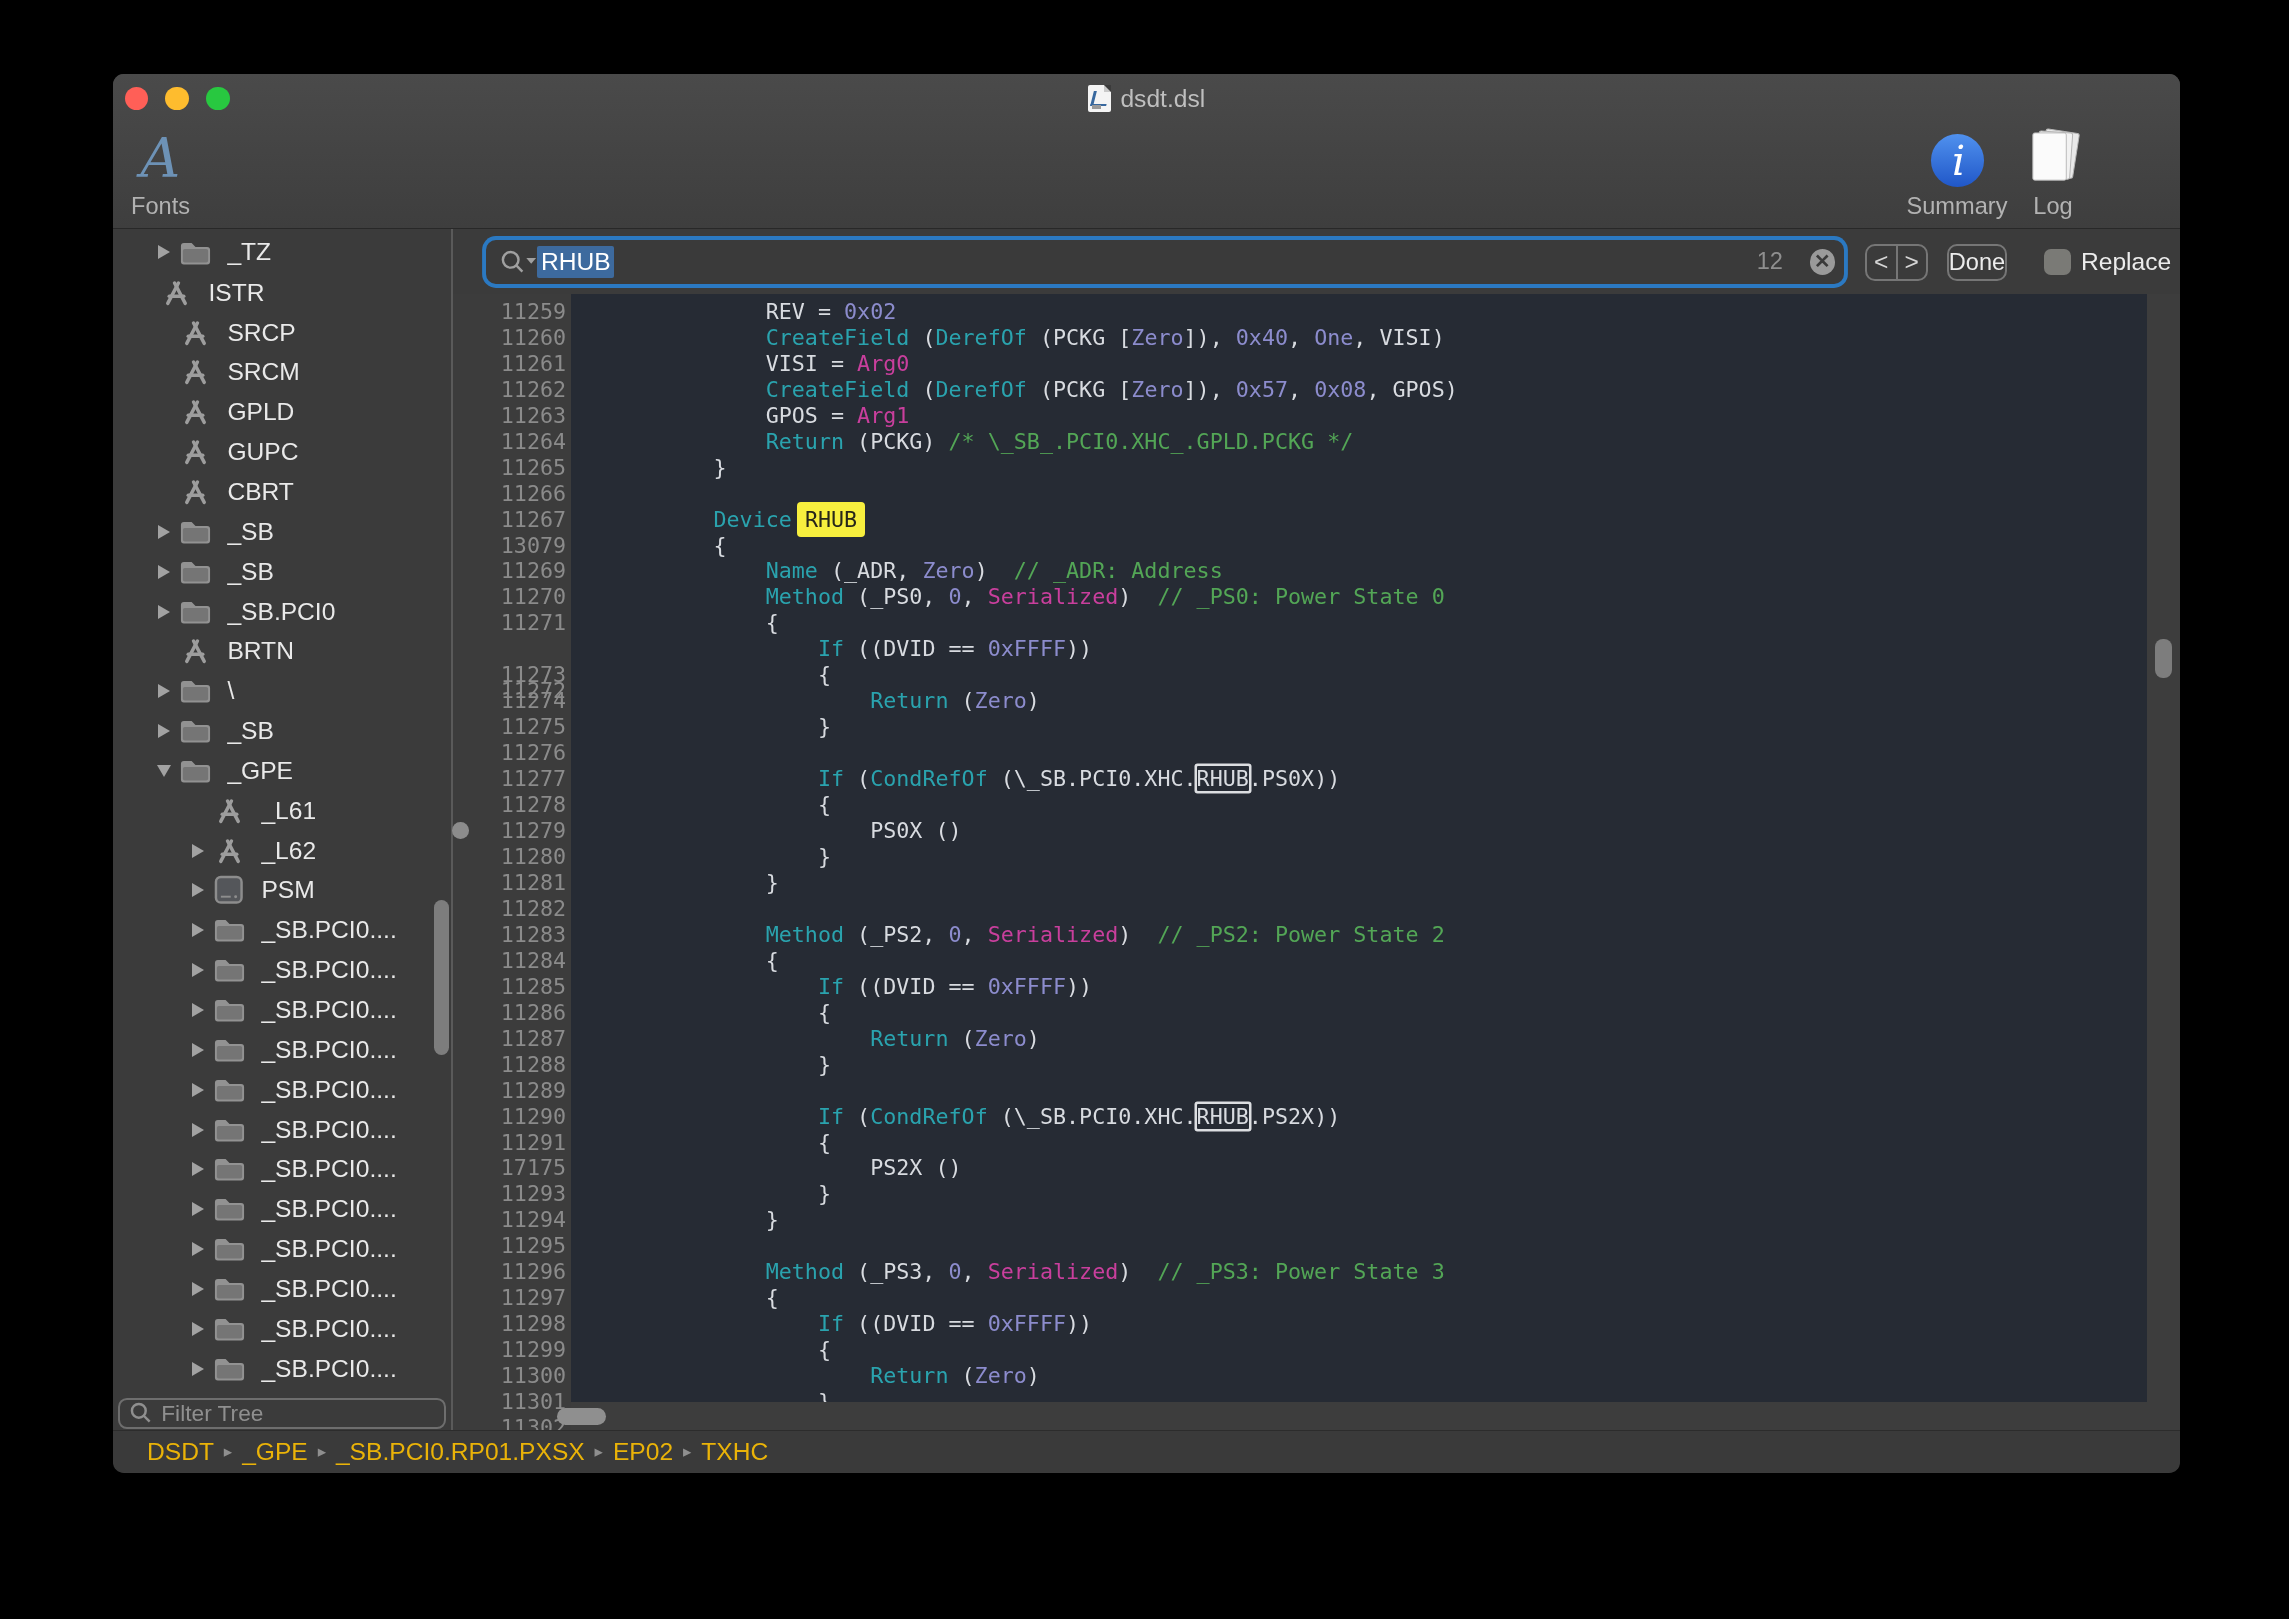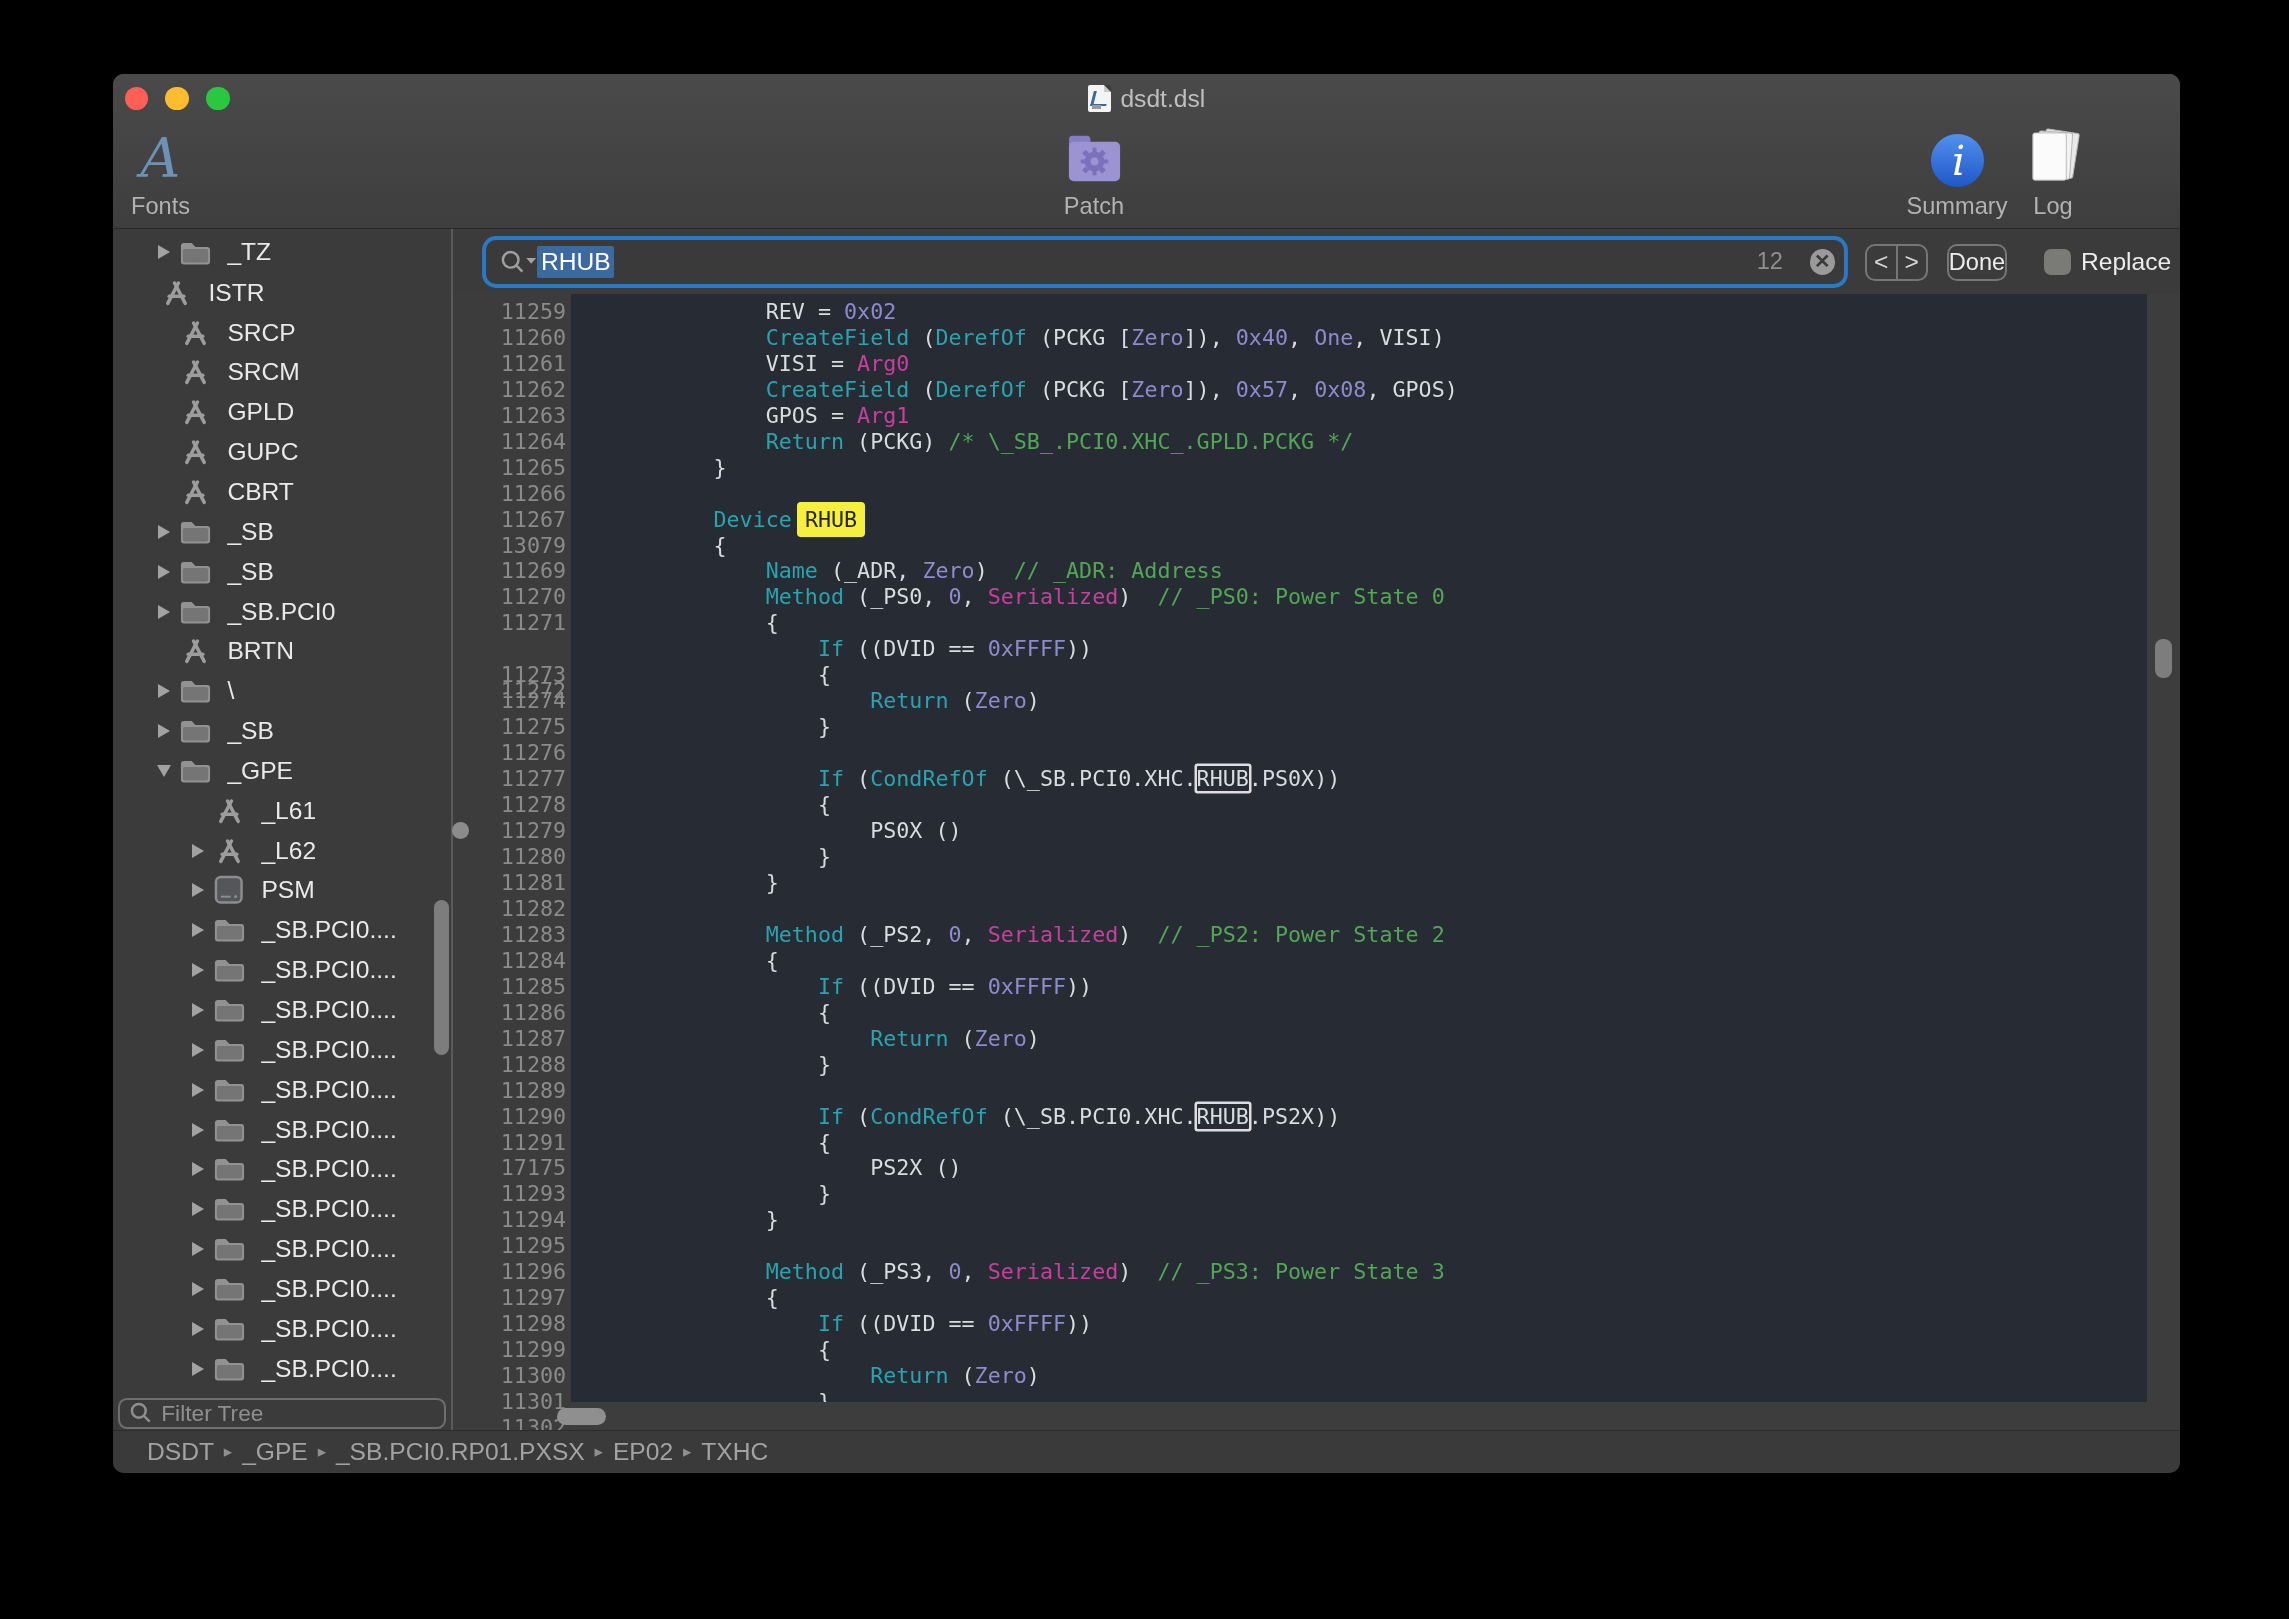--- a/index.html
+++ b/index.html
@@ -70,21 +70,21 @@
   .tk-hl{background:#f7ef3e;color:#26261a;border-radius:3.9px;padding:4.9px 7.9px;margin:0 -7.9px;}
   .tk-box{box-shadow:0 0 0 2.5px #dcdee1;border-radius:1px;}
   .hscroll{position:absolute;left:458px;top:1328px;width:1576px;height:28.6px;background:#3d3d3d;}
   .hthumb{position:absolute;left:444px;top:1334px;width:49px;height:16.7px;border-radius:8.9px;background:#8f8f8f;z-index:5;}
   .vstrip{position:absolute;left:2034px;top:220px;width:32.5px;height:1137px;background:#3d3d3d;}
   .vthumb{position:absolute;left:7.9px;top:345px;width:16.7px;height:39px;border-radius:7.9px;background:#7d7d7d;}
   
   .statusbar{position:absolute;left:0;top:1356px;width:2067px;height:42px;background:#3a3a3a;
              border-top:1px solid #2c2c2c;display:flex;align-items:center;padding-left:34px;box-sizing:border-box;
              border-radius:0 0 10.8px 10.8px;}
-  .crumb{font-size:24.6px;color:#a3a3a3;}
+  .crumb{font-size:24.6px;color:#eab308;}
   .crumb-sep{font-size:16.7px;color:#8f8f8f;margin:0 9.9px;}
 </style>
 </head>
 <body>
 
 <div class="stage">
   <div class="window">
 
     <div class="chrome"></div>
     <div class="chrome-divider"></div>
@@ -106,41 +106,20 @@
     <div class="tb-item" style="left:-31.5px;">
       <div class="tb-icon">
         <svg width="59" height="61" viewBox="0 0 60 62">
             <text x="30" y="50" font-family="DejaVu Serif, serif" font-style="italic" font-size="56" fill="#6d92b6" text-anchor="middle">A</text>
           </svg>
       </div>
       <div class="tb-label">Fonts</div>
     </div>
 
 
-    <div class="tb-item" style="left:902px;">
-      <div class="tb-icon">
-        <svg width="61" height="61" viewBox="0 0 62 62">
-          <rect x="5" y="8" width="22" height="12" rx="4" fill="#857cc2"></rect>
-          <rect x="5" y="14" width="52" height="40" rx="5" fill="#9b93d2"></rect>
-          <g fill="#7a71ba">
-            <circle cx="31" cy="34" r="10"></circle>
-            <rect x="29" y="20" width="4" height="6"></rect>
-              <rect x="29" y="42" width="4" height="6"></rect>
-            <rect x="17" y="32" width="6" height="4"></rect>
-              <rect x="39" y="32" width="6" height="4"></rect>
-            <rect x="20" y="23" width="5" height="5" transform="rotate(45 22 25)"></rect>
-            <rect x="37" y="23" width="5" height="5" transform="rotate(45 39 25)"></rect>
-            <rect x="20" y="40" width="5" height="5" transform="rotate(45 22 42)"></rect>
-            <rect x="37" y="40" width="5" height="5" transform="rotate(45 39 42)"></rect>
-          </g>
-          <circle cx="31" cy="34" r="4" fill="#9b93d2"></circle>
-        </svg>
-      </div>
-      <div class="tb-label">Patch</div>
-    </div>
 
     <div class="tb-item" style="left:1765px;">
       <div class="tb-icon">
         <svg width="57" height="59" viewBox="0 0 58 60">
           <defs>
               <linearGradient id="ig" x1="0" y1="0" x2="0" y2="1">
             <stop offset="0" stop-color="#5091ee"></stop>
                 <stop offset="1" stop-color="#2057c8"></stop>
           </linearGradient>
             </defs>

